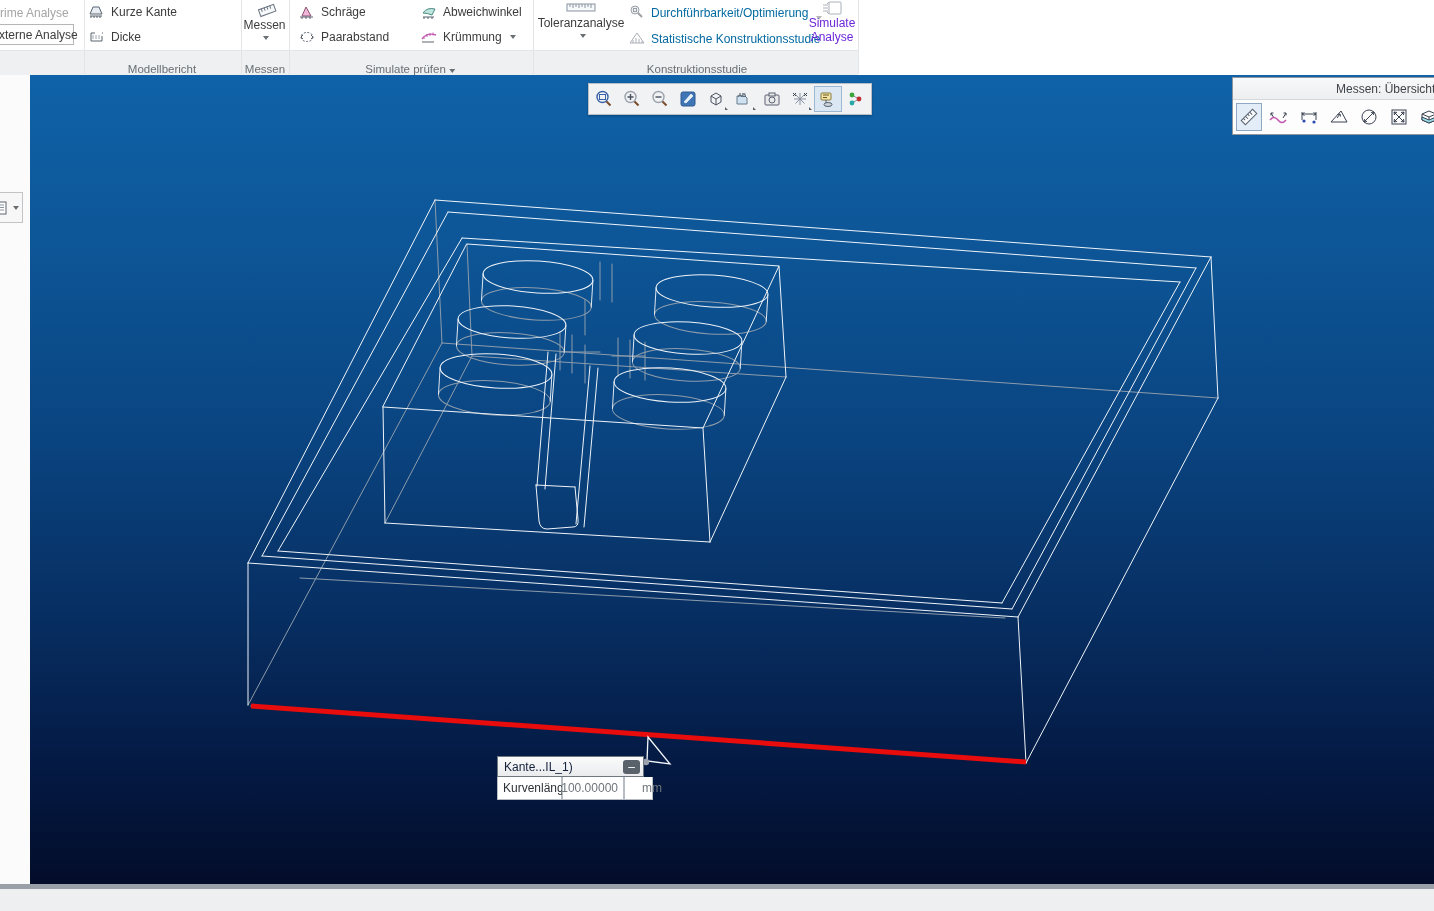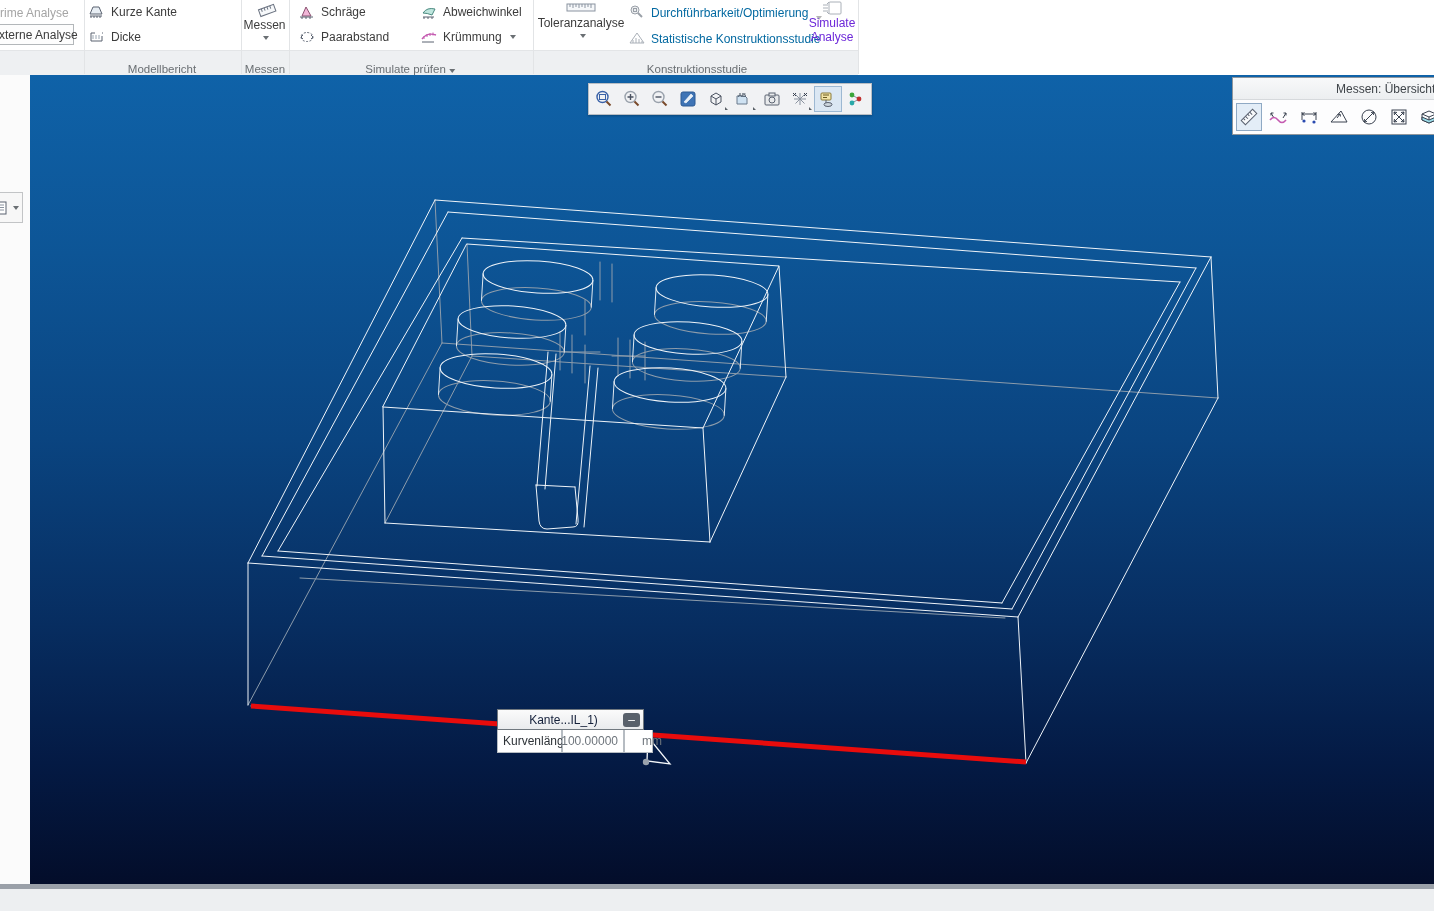--- a/index.html
+++ b/index.html
@@ -34,21 +34,21 @@
   .vt-btn.pressed{background:#dbe7f3;border:1px solid #9db8d2;box-sizing:border-box;}
   .corner{position:absolute;right:2px;bottom:2px;width:0;height:0;border-left:3px solid transparent;border-top:3px solid #5a6067;transform:rotate(180deg);}
   
   #mpanel{position:absolute;left:1232px;top:77px;width:230px;height:58px;border:1px solid #8f969d;background:#fdfdfe;box-sizing:border-box;}
   #mpanel-title{position:absolute;left:0;top:0;right:0;height:21px;background:linear-gradient(#f8f9fa,#eceef0);border-bottom:1px solid #d6d9dc;font-size:12px;color:#3f4449;display:flex;align-items:center;}
   #mpanel-title span{position:absolute;left:103px;white-space:nowrap;}
   #mpanel-icons{position:absolute;left:0;top:21px;right:0;bottom:0;display:flex;align-items:center;gap:4px;padding-left:3px;}
   .mp-btn{width:26px;height:28px;display:flex;align-items:center;justify-content:center;flex:0 0 auto;}
   .mp-btn.pressed{background:#e3edf7;border:1px solid #8fa9c4;box-sizing:border-box;}
   
-  #callout{position:absolute;left:497px;top:709px;font-size:12px;z-index:5;text-align:center;}
+  #callout{position:absolute;left:497px;top:756px;font-size:12px;z-index:5;}
   #co-head{width:147px;height:21px;background:linear-gradient(#fbfbfb,#e9ebed);border:1px solid #70787f;box-sizing:border-box;display:flex;align-items:center;color:#14203a;}
   #co-head .t{padding-left:6px;flex:1;}
   #co-min{width:17px;height:14px;background:#59616b;border-radius:3px;margin-right:3px;color:#ffffff;font-size:12px;line-height:12px;display:flex;align-items:center;justify-content:center;cursor:pointer;}
   #co-row{display:flex;}
   #co-row .c{background:#ffffff;border:1px solid #b6bcc2;border-top:none;box-sizing:border-box;height:23px;display:flex;align-items:center;}
   .c.l{width:65px;color:#2e3338;padding-left:5px;}
   .c.v{width:62px;color:#6e757c;justify-content:flex-end;padding-right:5px;border-left:none;}
   .c.u{width:22px;color:#6e757c;justify-content:center;border-left:none;padding-left:27px;}
   
   #statusbar{position:absolute;left:0;top:884px;width:1434px;height:27px;background:#edeff1;border-top:5px solid #9aa0a8;box-sizing:border-box;}

